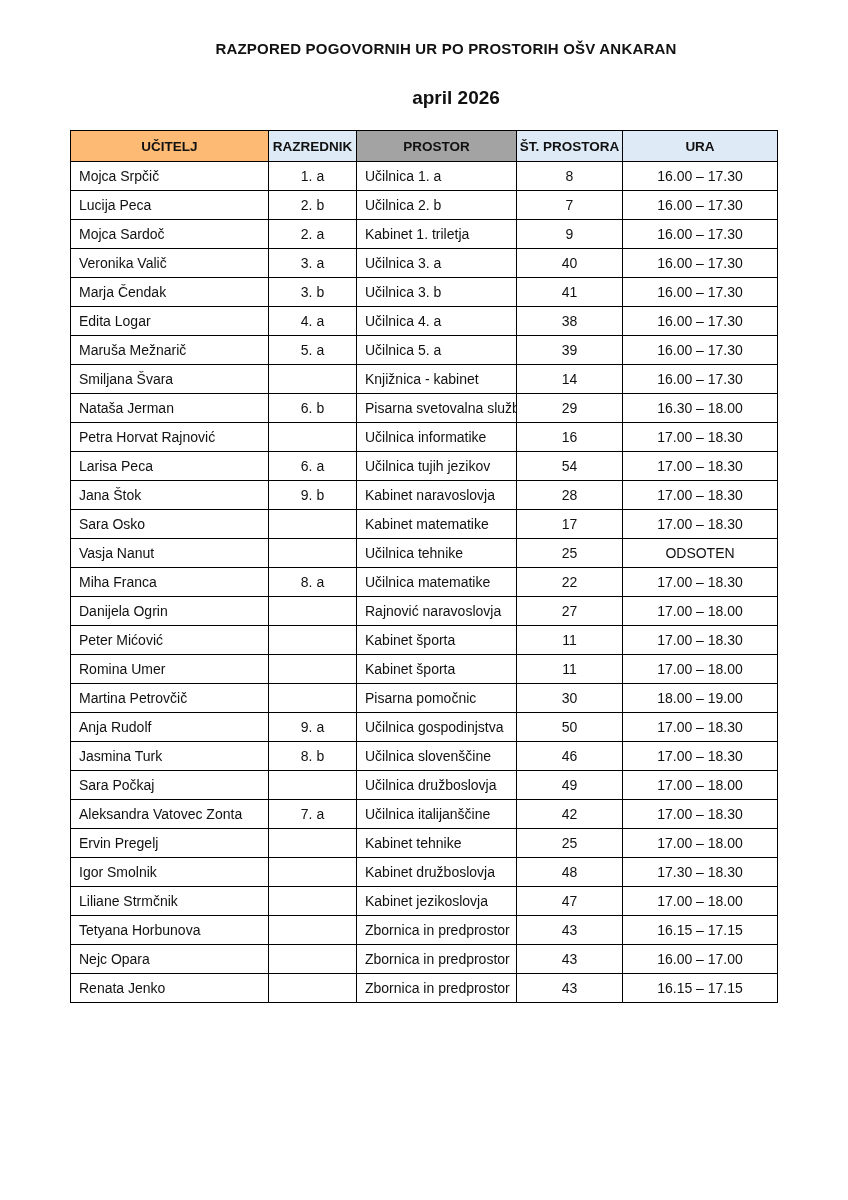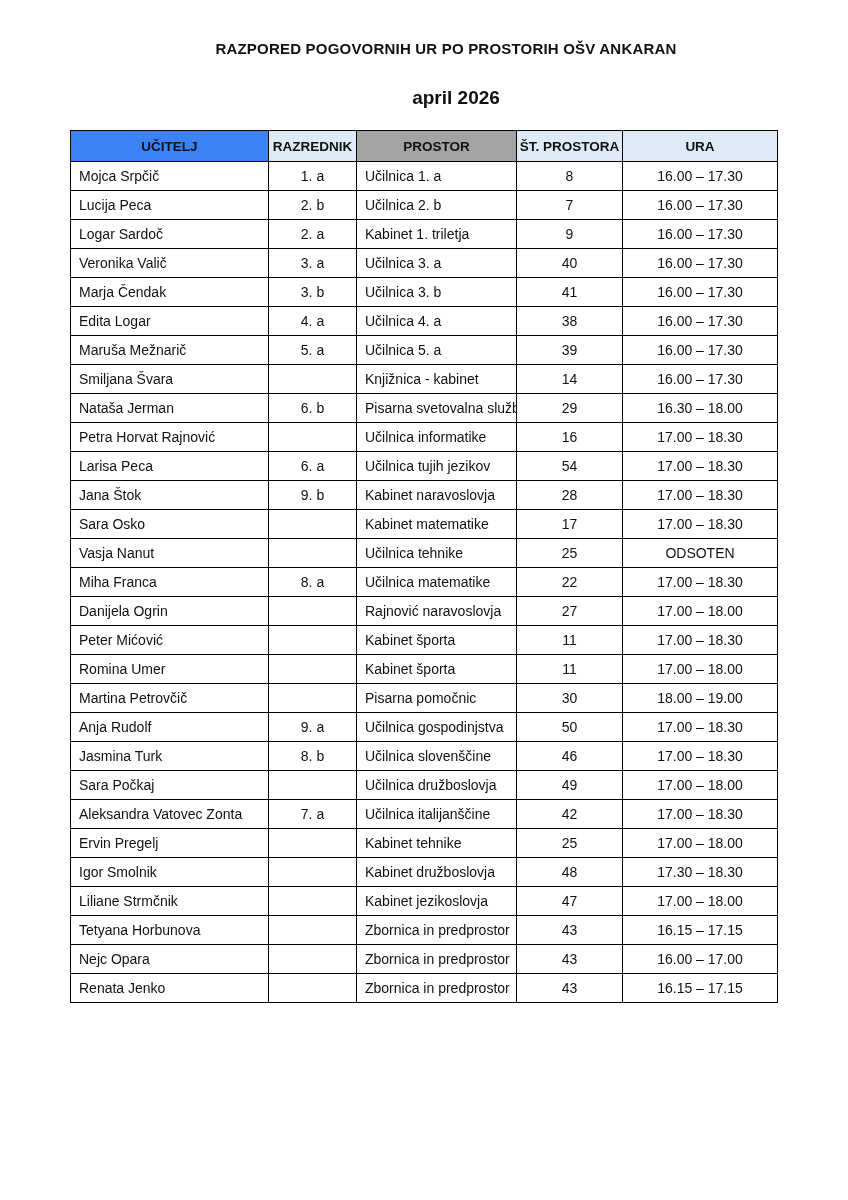--- a/index.html
+++ b/index.html
@@ -87,21 +87,21 @@
   <table class="schedule">
     <colgroup>
       <col>
         <col>
         <col>
         <col>
         <col>
     </colgroup>
     <thead>
       <tr>
-          <th style="background: #3b82f6;">UČITELJ</th>
+          <th style="background: #fdba74;">UČITELJ</th>
           <th style="background: rgb(222, 234, 246); margin-left: 23px;">RAZREDNIK</th>
           <th style="background: #a3a3a3;">PROSTOR</th>
           <th style="background: rgb(222, 234, 246);">ŠT. PROSTORA</th>
           <th style="background: rgb(222, 234, 246);">URA</th>
         </tr>
     </thead>
     <tbody>
         <tr>
           <td>Mojca Srpčič</td>
           <td>1. a</td>
@@ -110,21 +110,21 @@
           <td>16.00 – 17.30</td>
         </tr>
         <tr>
           <td>Lucija Peca</td>
           <td>2. b</td>
           <td>Učilnica 2. b</td>
           <td>7</td>
           <td>16.00 – 17.30</td>
         </tr>
         <tr>
-          <td>Logar Sardoč</td>
+          <td>Mojca Sardoč</td>
           <td>2. a</td>
           <td>Kabinet 1. triletja</td>
           <td>9</td>
           <td>16.00 – 17.30</td>
         </tr>
         <tr>
           <td>Veronika Valič</td>
           <td>3. a</td>
           <td>Učilnica 3. a</td>
           <td>40</td>

